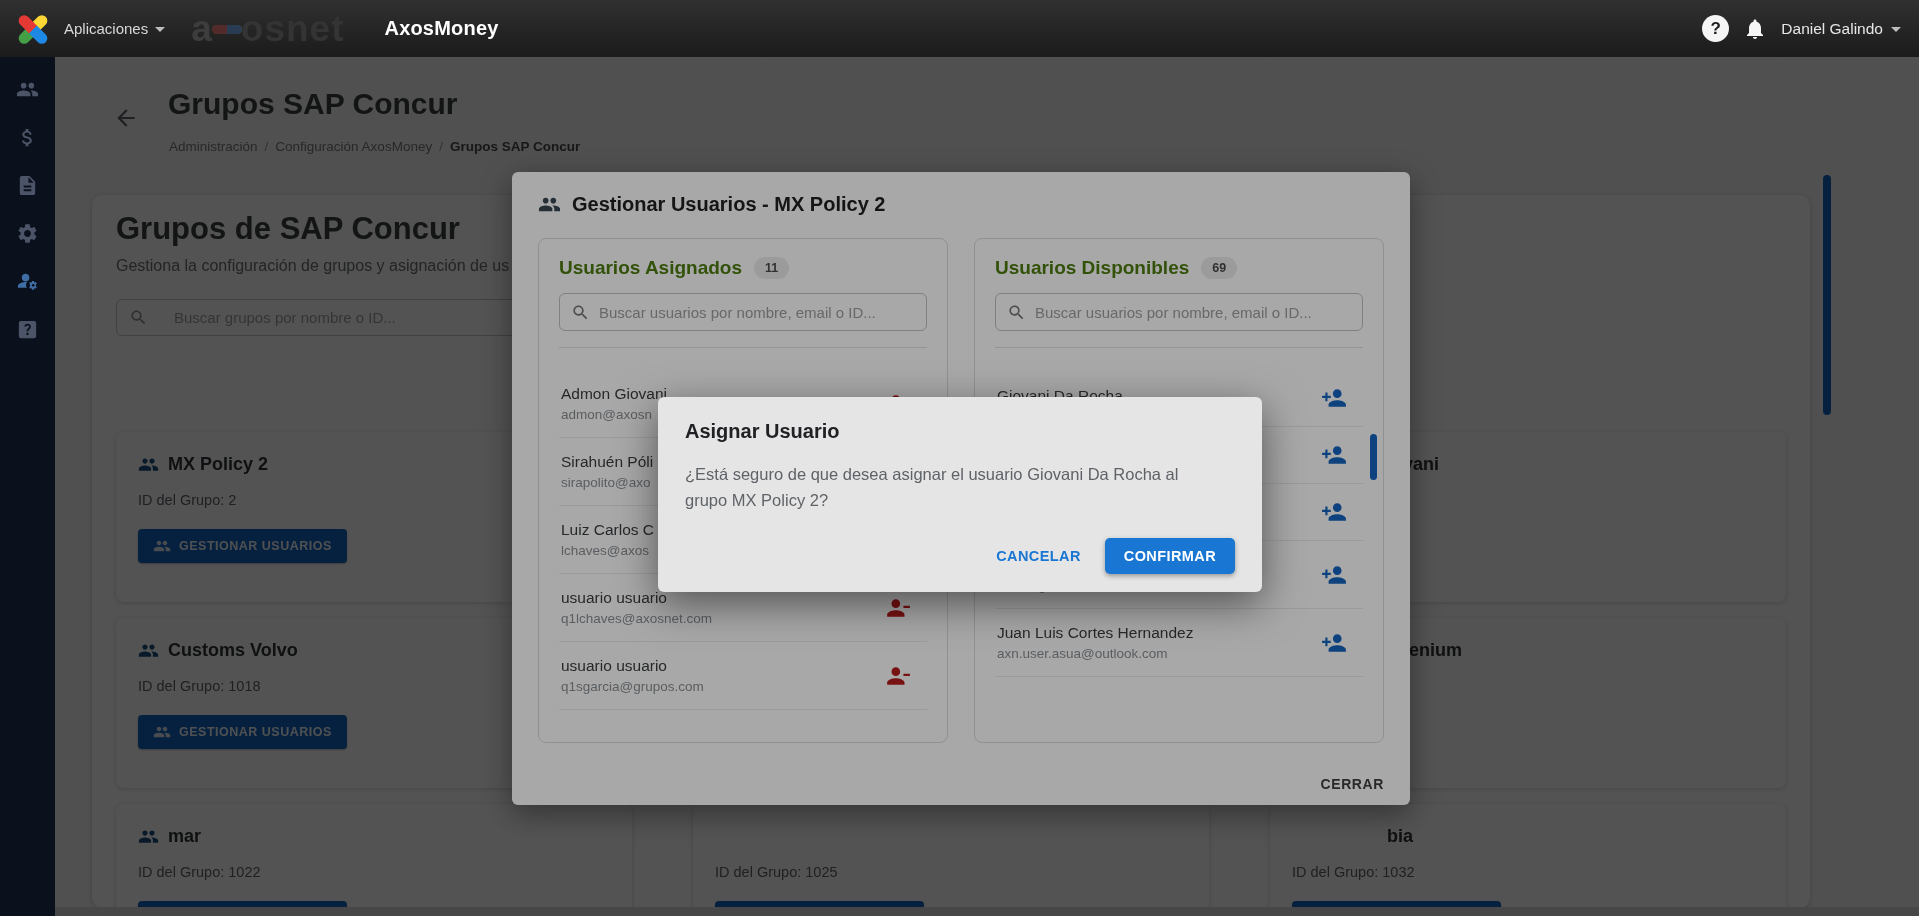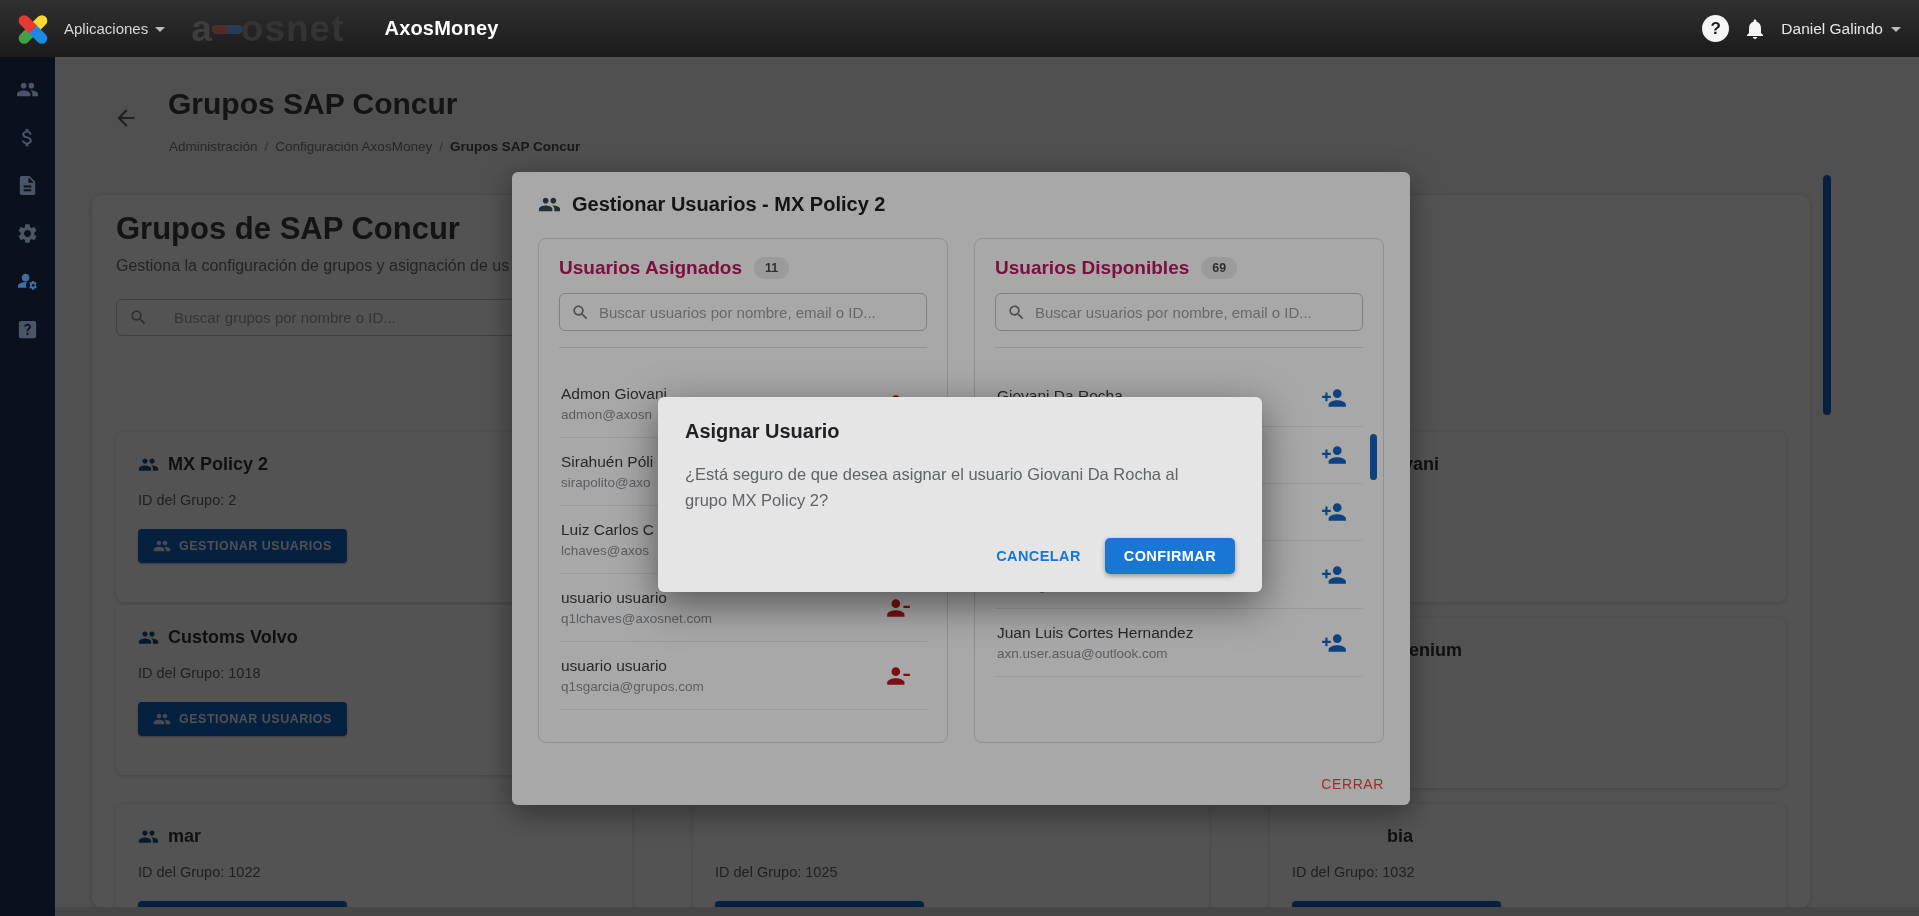--- a/index.html
+++ b/index.html
@@ -75,40 +75,40 @@
 
   
   .modal1 { position:absolute; left:512px; top:172px; width:898px; height:633px; background:#ffffff;
     border-radius:6px; z-index:20; box-shadow:0 8px 30px rgba(0,0,0,.4); }
   .m1-header { display:flex; align-items:center; gap:11px; padding:21px 26px 10px; }
   .m1-header svg { width:23px; height:23px; fill:#37474f; }
   .m1-title { font-size:20px; font-weight:bold; color:#212121; }
   .m1-body { display:flex; gap:26px; padding:12px 26px 0; }
   .ucol { flex:1; border:1px solid #dcdcdc; border-radius:8px; padding:18px 20px; height:505px; position:relative; overflow:hidden; }
   .ucol-head { display:flex; align-items:center; gap:12px; }
-  .ucol-title { font-size:19px; font-weight:bold; color:#be185d; }
+  .ucol-title { font-size:19px; font-weight:bold; color:#4d7c0f; }
   .badge { background:#ececec; color:#4a4a4a; font-size:12.5px; font-weight:bold; border-radius:12px; padding:4px 11px; }
   .ucol-search { margin-top:14px; height:38px; border:1px solid #c2c2c2; border-radius:6px; background:#fff;
     display:flex; align-items:center; padding:0 11px; gap:9px; }
   .ucol-search svg { width:19px; height:19px; fill:#757575; flex:0 0 auto; }
   .ucol-search input { border:none; outline:none; flex:1; font-size:15px; color:#3b82f6; background:transparent; }
   .ucol-search input::placeholder { color:#9e9e9e; }
   .ucol-divider { margin-top:16px; border-top:1px solid #e2e2e2; }
   .ulist { margin-top:22px; }
   .urow { display:flex; align-items:center; padding:15px 2px; border-bottom:1px solid #ececec; }
   .uinfo { flex:1; min-width:0; }
   .uname { font-size:15.5px; color:#3a3d40; }
   .uemail { margin-top:4px; font-size:13.5px; color:#8a8f94; }
   .uaction { flex:0 0 auto; width:26px; height:26px; margin-right:14px; cursor:pointer; }
   .uaction svg { width:26px; height:26px; }
   .uaction.add svg { fill:#1565c0; }
   .uaction.remove svg { fill:#b71c1c; }
   .col-thumb { position:absolute; top:195px; right:6px; width:7px; height:46px; background:#1565c0; border-radius:4px; }
   .m1-footer { position:absolute; right:26px; bottom:12px; }
-  .close-link { color:#ef4444; font-size:14px; font-weight:normal; letter-spacing:.6px; cursor:pointer; }
+  .close-link { color:#404040; font-size:14px; font-weight:bold; letter-spacing:.6px; cursor:pointer; }
 
   
   .dialog2 { position:absolute; left:658px; top:397px; width:604px; background:#e5e5e5; border-radius:6px;
     z-index:40; box-shadow:0 12px 40px rgba(0,0,0,.5); padding:23px 27px 18px; }
   .d2-title { font-size:20px; font-weight:bold; color:#202124; }
   .d2-msg { margin-top:19px; font-size:16.5px; color:#5f6368; line-height:1.56; padding-right:24px; }
   .d2-actions { margin-top:25px; display:flex; justify-content:flex-end; align-items:center; gap:14px; }
   .btn-text { background:none; border:none; color:#1976d2; font-size:14.5px; font-weight:bold;
     letter-spacing:.4px; cursor:pointer; padding:9px 10px; font-family:inherit; }
   .btn-filled { background:#1976d2; border:none; color:#ffffff; font-size:14.5px; font-weight:bold;
@@ -212,21 +212,21 @@
             <span class="gtitle">MX Policy 2</span>
             </div>
           <div class="gid">ID del Grupo: 2</div>
           <button class="manage-btn">
               <svg viewBox="0 0 24 24">
                 <path d="M16 11c1.66 0 2.99-1.34 2.99-3S17.66 5 16 5c-1.66 0-3 1.34-3 3s1.34 3 3 3zm-8 0c1.66 0 2.99-1.34 2.99-3S9.66 5 8 5C6.34 5 5 6.34 5 8s1.34 3 3 3zm0 2c-2.33 0-7 1.17-7 3.5V19h14v-2.5c0-2.33-4.67-3.5-7-3.5zm8 0c-.29 0-.62.02-.97.05 1.16.84 1.97 1.97 1.97 3.45V19h6v-2.5c0-2.33-4.67-3.5-7-3.5z"></path>
               </svg>
               <span>GESTIONAR USUARIOS</span>
             </button>
         </div>
-        <div class="gcard" style="left:0;top:173px;">
+        <div class="gcard" style="left:0;top:186px;">
           <div class="trow">
               <svg viewBox="0 0 24 24">
                 <path d="M16 11c1.66 0 2.99-1.34 2.99-3S17.66 5 16 5c-1.66 0-3 1.34-3 3s1.34 3 3 3zm-8 0c1.66 0 2.99-1.34 2.99-3S9.66 5 8 5C6.34 5 5 6.34 5 8s1.34 3 3 3zm0 2c-2.33 0-7 1.17-7 3.5V19h14v-2.5c0-2.33-4.67-3.5-7-3.5zm8 0c-.29 0-.62.02-.97.05 1.16.84 1.97 1.97 1.97 3.45V19h6v-2.5c0-2.33-4.67-3.5-7-3.5z"></path>
               </svg>
             <span class="gtitle">Customs Volvo</span>
             </div>
           <div class="gid">ID del Grupo: 1018</div>
           <button class="manage-btn">
               <svg viewBox="0 0 24 24">
                 <path d="M16 11c1.66 0 2.99-1.34 2.99-3S17.66 5 16 5c-1.66 0-3 1.34-3 3s1.34 3 3 3zm-8 0c1.66 0 2.99-1.34 2.99-3S9.66 5 8 5C6.34 5 5 6.34 5 8s1.34 3 3 3zm0 2c-2.33 0-7 1.17-7 3.5V19h14v-2.5c0-2.33-4.67-3.5-7-3.5zm8 0c-.29 0-.62.02-.97.05 1.16.84 1.97 1.97 1.97 3.45V19h6v-2.5c0-2.33-4.67-3.5-7-3.5z"></path>

